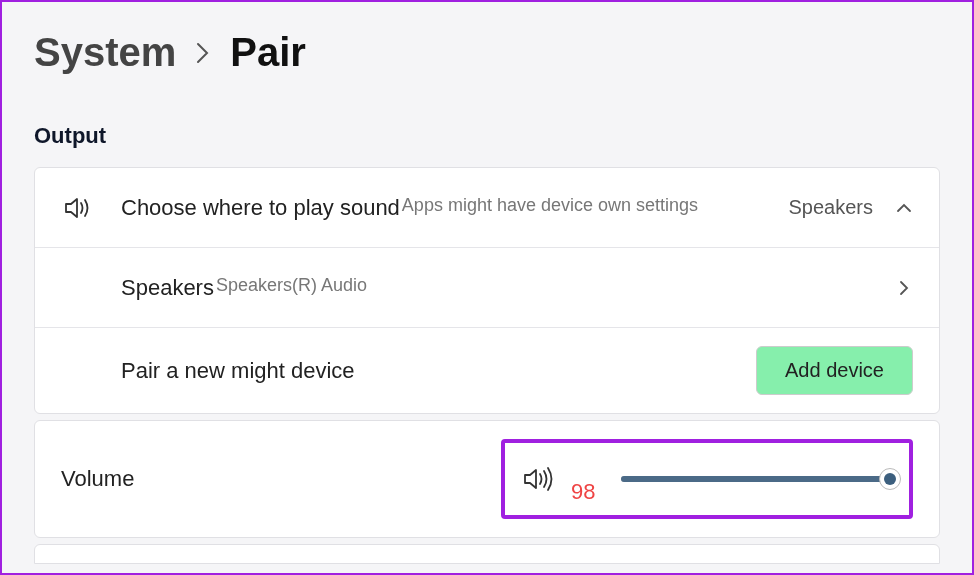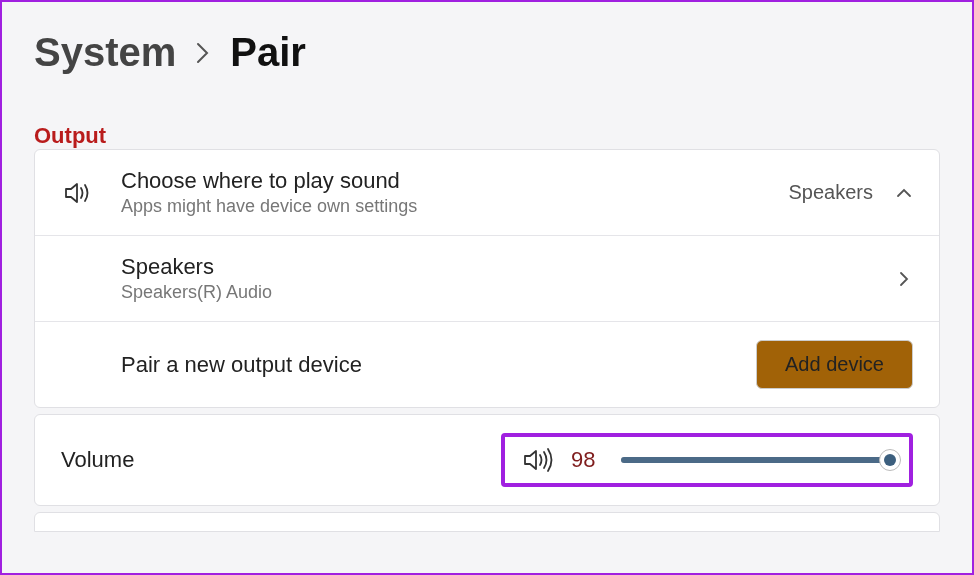--- a/index.html
+++ b/index.html
@@ -29,21 +29,22 @@
       font-weight: 300;
     }
     .bc-current {
       font-size: 40px;
       font-weight: 600;
       color: #111;
     }
     .section-title {
       font-size: 22px;
       font-weight: 600;
-      color: #b91c1c;
+      color: #0f172a;
+      margin-bottom: 18px;
     }
     .card {
       background: #fff;
       border: 1px solid #e0e0e4;
       border-radius: 6px;
       margin-bottom: 6px;
     }
     .row {
       display: flex;
       align-items: center;
@@ -56,21 +57,21 @@
       width: 36px;
       display: flex;
       justify-content: center;
       color: #333;
       flex-shrink: 0;
     }
     .row-texts {
       flex: 1;
       padding-left: 24px;
       display: flex;
-      flex-direction: column;
+      flex-direction: row;
       gap: 2px;
     }
     .row-title {
       font-size: 22px;
       color: #222;
       font-weight: 400;
     }
     .row-sub {
       font-size: 18px;
       color: #777;
@@ -82,21 +83,21 @@
       color: #555;
       font-size: 20px;
     }
     .chev {
       color: #666;
       width: 18px;
       display: flex;
       justify-content: center;
     }
     .btn {
-      background: #a16207;
+      background: #86efac;
       border: 1px solid #ccc;
       border-radius: 6px;
       padding: 12px 28px;
       font-size: 20px;
       color: #222;
       cursor: pointer;
     }
     .volume-card {
       background: #fff;
       border: 1px solid #e0e0e4;
@@ -117,22 +118,23 @@
       display: flex;
       align-items: center;
       gap: 16px;
       flex: 1;
       border: 4px solid #a020e0;
       border-radius: 4px;
       padding: 10px 14px 10px 18px;
     }
     .vol-value {
       font-size: 22px;
-      color: #7f1d1d;
+      color: #ef4444;
       width: 34px;
+      margin-top: 26px;
     }
     .slider-wrap {
       flex: 1;
       position: relative;
       height: 24px;
       display: flex;
       align-items: center;
     }
     .slider-track {
       height: 6px;
@@ -227,21 +229,21 @@
         <svg width="10" height="16" viewBox="0 0 10 16">
             <path d="M2 2 L8 8 L2 14" stroke="#555" stroke-width="1.8" fill="none" stroke-linecap="round"></path>
           </svg>
       </span>
     </div>
   </div>
 
   <div class="row">
     <div class="row-icon"></div>
     <div class="row-texts">
-      <div class="row-title">Pair a new output device</div>
+      <div class="row-title">Pair a new might device</div>
     </div>
     <div class="row-right">
       <button class="btn">Add device</button>
     </div>
   </div>
 
 </div>
 
 <div class="volume-card">
   <div class="vol-label">Volume</div>

